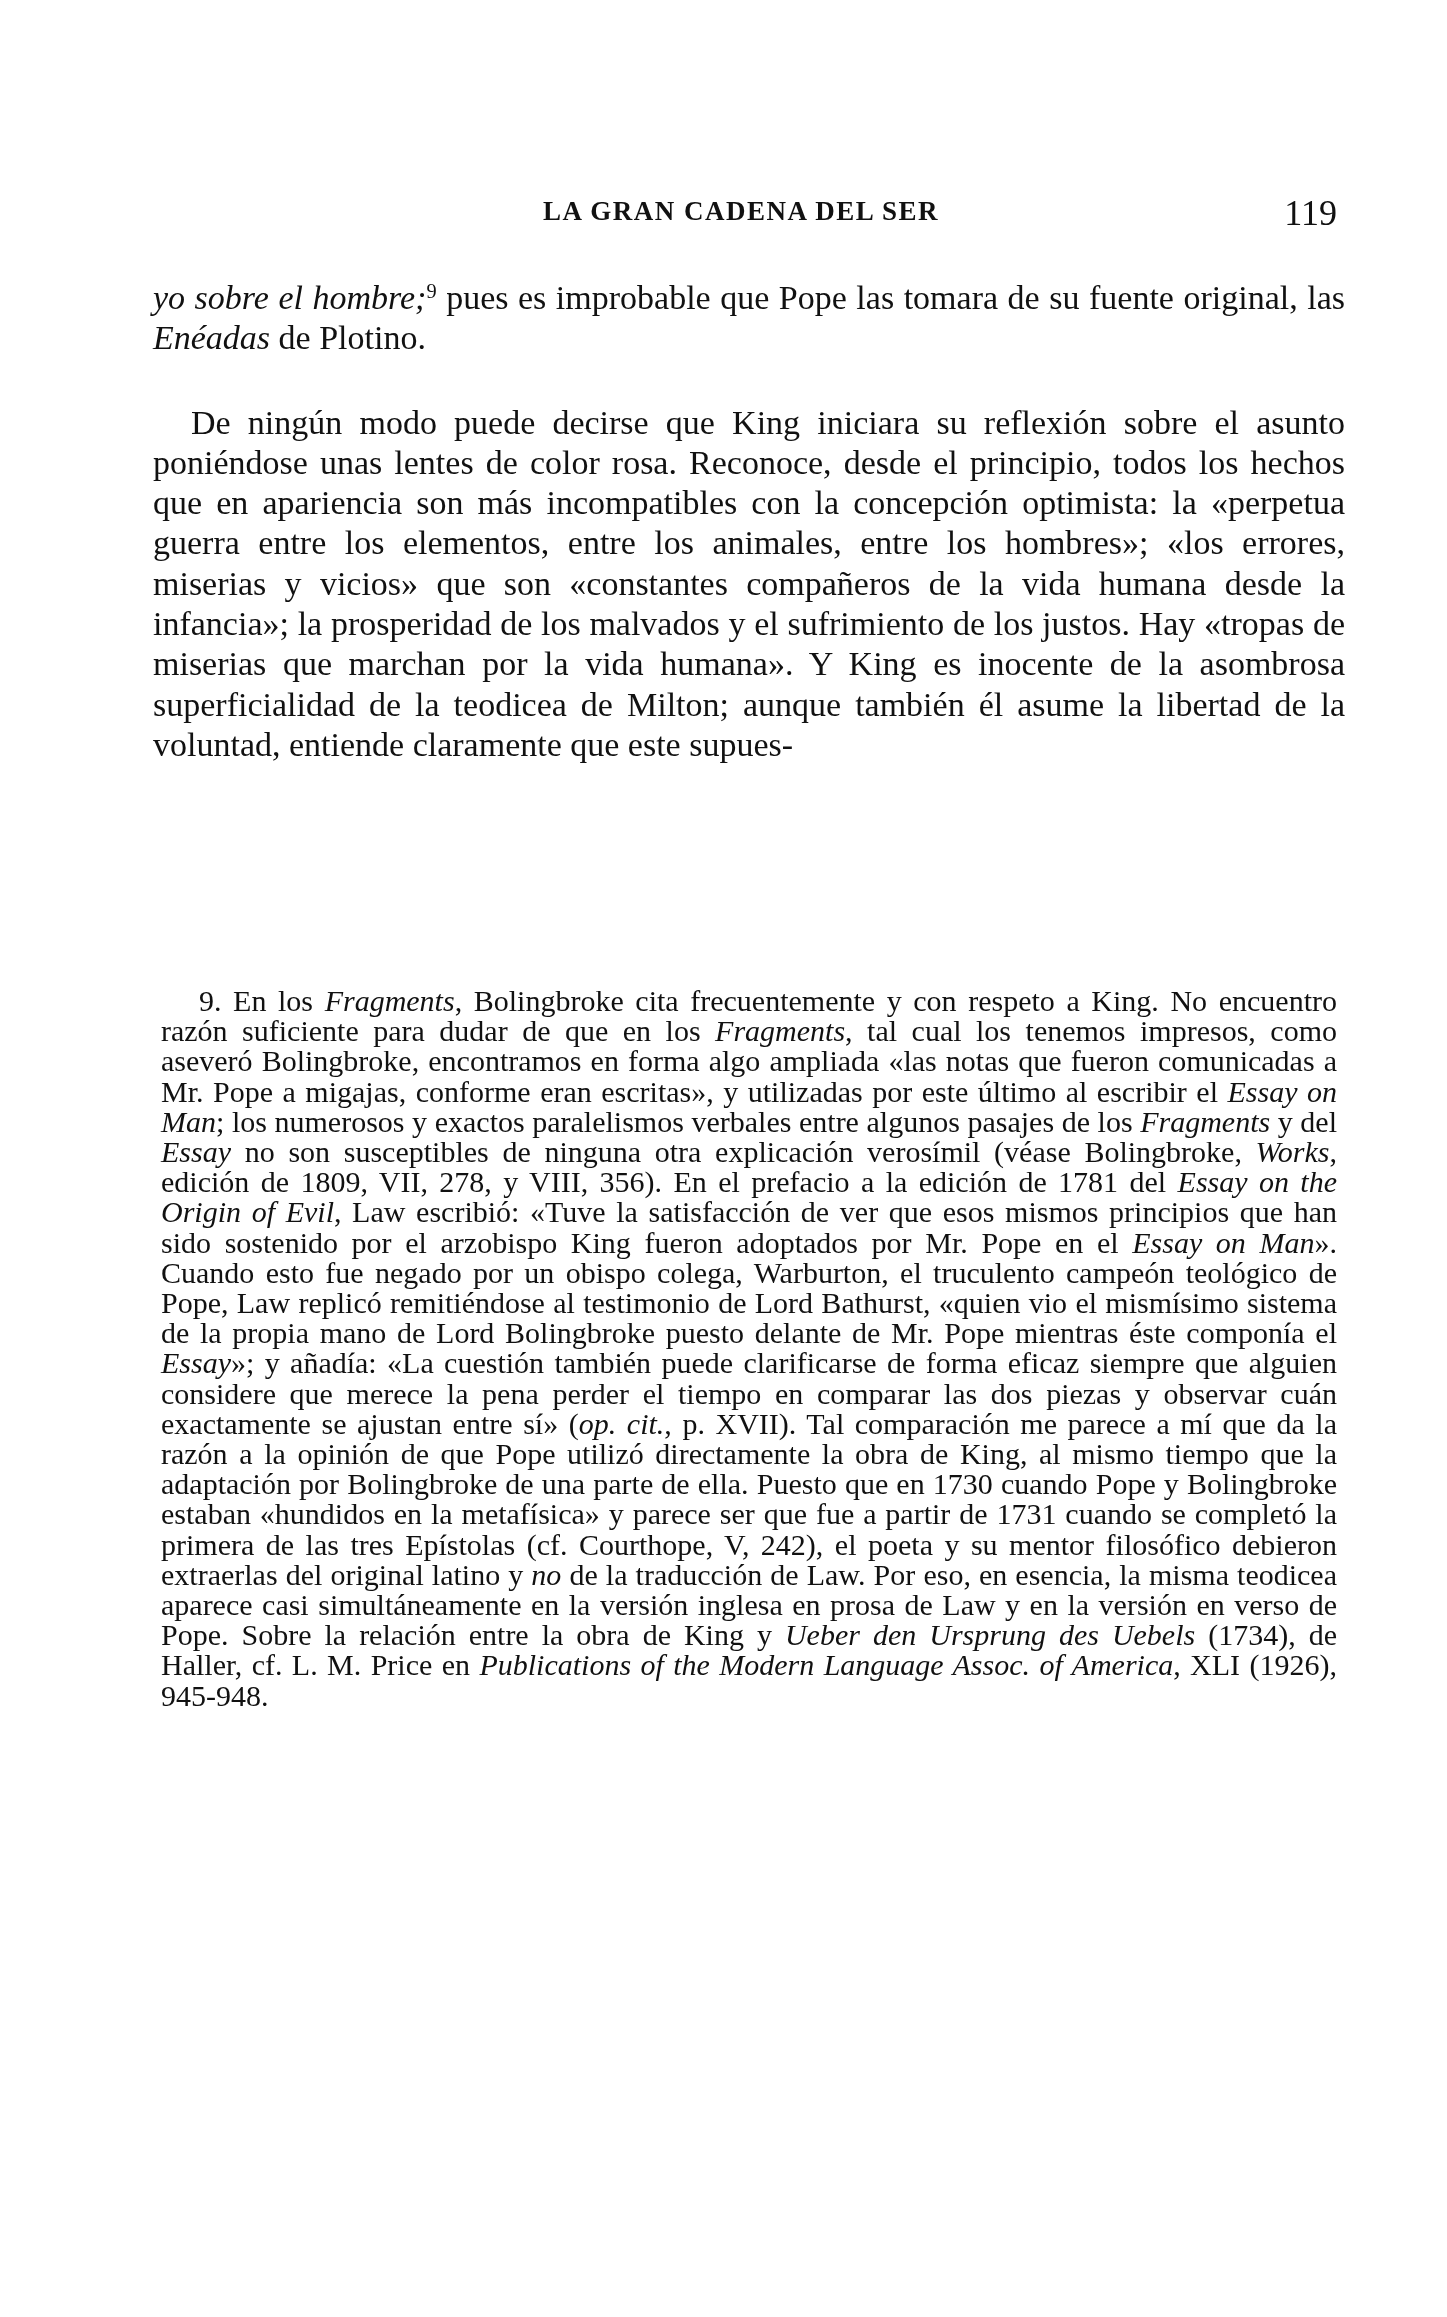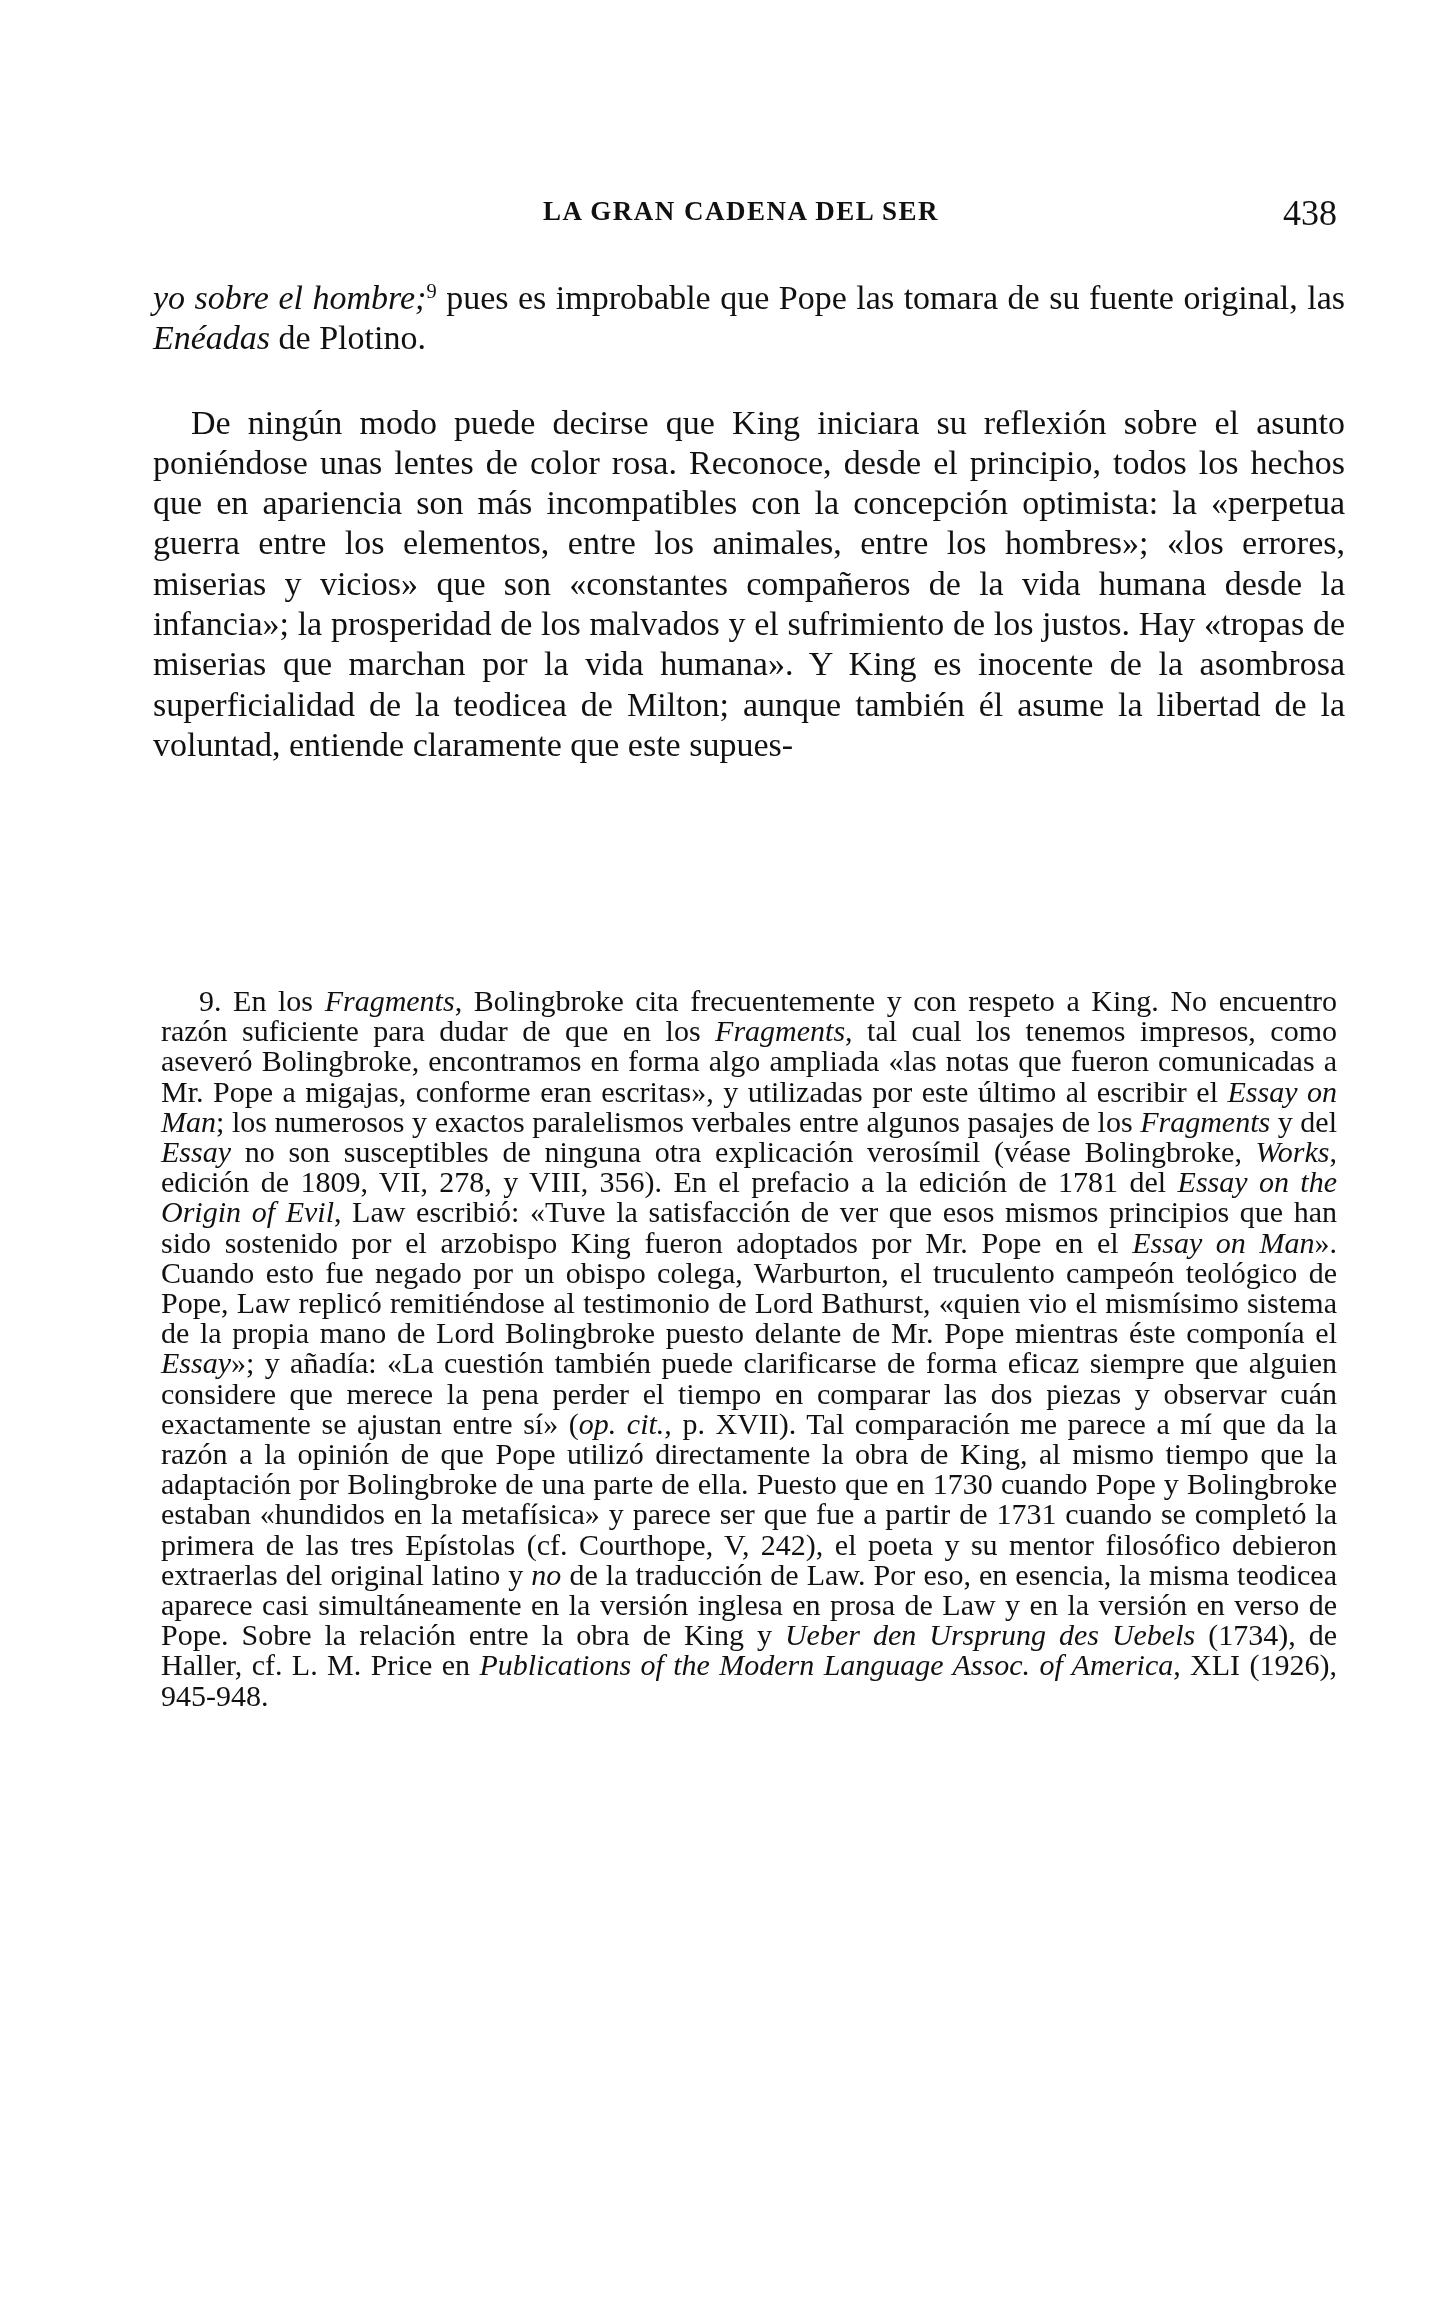--- a/index.html
+++ b/index.html
@@ -29,21 +29,21 @@
   .footnote p { margin: 8px; }
   sup { font-size: 60%; vertical-align: 0.55em; line-height: 0; }
   i { font-style: italic; }
 </style>
 </head>
 <body>
 
 <div class="page">
   <div class="running-head">
     <span class="running-title">LA GRAN CADENA DEL SER</span>
-    <span class="page-number">438</span>
+    <span class="page-number">119</span>
   </div>
 
   <div class="body-text">
     <p><i>yo sobre el hombre;</i><sup>9</sup><span> pues es improbable que Pope las tomara de su fuente original, las </span><i>Enéadas</i><span> de Plotino.</span></p>
     <p class="indent">De ningún modo puede decirse que King iniciara su reflexión sobre el asunto poniéndose unas lentes de color rosa. Reconoce, desde el principio, todos los hechos que en apariencia son más incompatibles con la concepción optimista: la «perpetua guerra entre los elementos, entre los animales, entre los hombres»; «los errores, miserias y vicios» que son «constantes compañeros de la vida humana desde la infancia»; la prosperidad de los malvados y el sufrimiento de los justos. Hay «tropas de miserias que marchan por la vida humana». Y King es inocente de la asombrosa superficialidad de la teodicea de Milton; aunque también él asume la libertad de la voluntad, entiende claramente que este supues-</p>
   </div>
 
   <div class="footnote">
     <p><span>9.</span><span id="fn-body"><span> En los </span><i>Fragments</i><span>, Bolingbroke cita frecuentemente y con respeto a King. No encuentro razón suficiente para dudar de que en los </span><i>Fragments</i><span>, tal cual los tenemos impresos, como aseveró Bolingbroke, encontramos en forma algo ampliada «las notas que fueron comunicadas a Mr. Pope a migajas, conforme eran escritas», y utilizadas por este último al escribir el </span><i>Essay on Man</i><span>; los numerosos y exactos paralelismos verbales entre algunos pasajes de los </span><i>Fragments</i><span> y del </span><i>Essay</i><span> no son susceptibles de ninguna otra explicación verosímil (véase Bolingbroke, </span><i>Works</i><span>, edición de 1809, VII, 278, y VIII, 356). En el prefacio a la edición de 1781 del </span><i>Essay on the Origin of Evil</i><span>, Law escribió: «Tuve la satisfacción de ver que esos mismos principios que han sido sostenido por el arzobispo King fueron adoptados por Mr. Pope en el </span><i>Essay on Man</i><span>». Cuando esto fue negado por un obispo colega, Warburton, el truculento campeón teológico de Pope, Law replicó remitiéndose al testimonio de Lord Bathurst, «quien vio el mismísimo sistema de la propia mano de Lord Bolingbroke puesto delante de Mr. Pope mientras éste componía el </span><i>Essay</i><span>»; y añadía: «La cuestión también puede clarificarse de forma eficaz siempre que alguien considere que merece la pena perder el tiempo en comparar las dos piezas y observar cuán exactamente se ajustan entre sí» (</span><i>op. cit.</i><span>, p. XVII). Tal comparación me parece a mí que da la razón a la opinión de que Pope utilizó directamente la obra de King, al mismo tiempo que la adaptación por Bolingbroke de una parte de ella. Puesto que en 1730 cuando Pope y Bolingbroke estaban «hundidos en la metafísica» y parece ser que fue a partir de 1731 cuando se completó la primera de las tres Epístolas (cf. Courthope, V, 242), el poeta y su mentor filosófico debieron extraerlas del original latino y </span><i>no</i><span> de la traducción de Law. Por eso, en esencia, la misma teodicea aparece casi simultáneamente en la versión inglesa en prosa de Law y en la versión en verso de Pope. Sobre la relación entre la obra de King y </span><i>Ueber den Ursprung des Uebels</i><span> (1734), de Haller, cf. L. M. Price en </span><i>Publications of the Modern Language Assoc. of America</i><span>, XLI (1926), 945-948.</span></span></p>
   </div>

